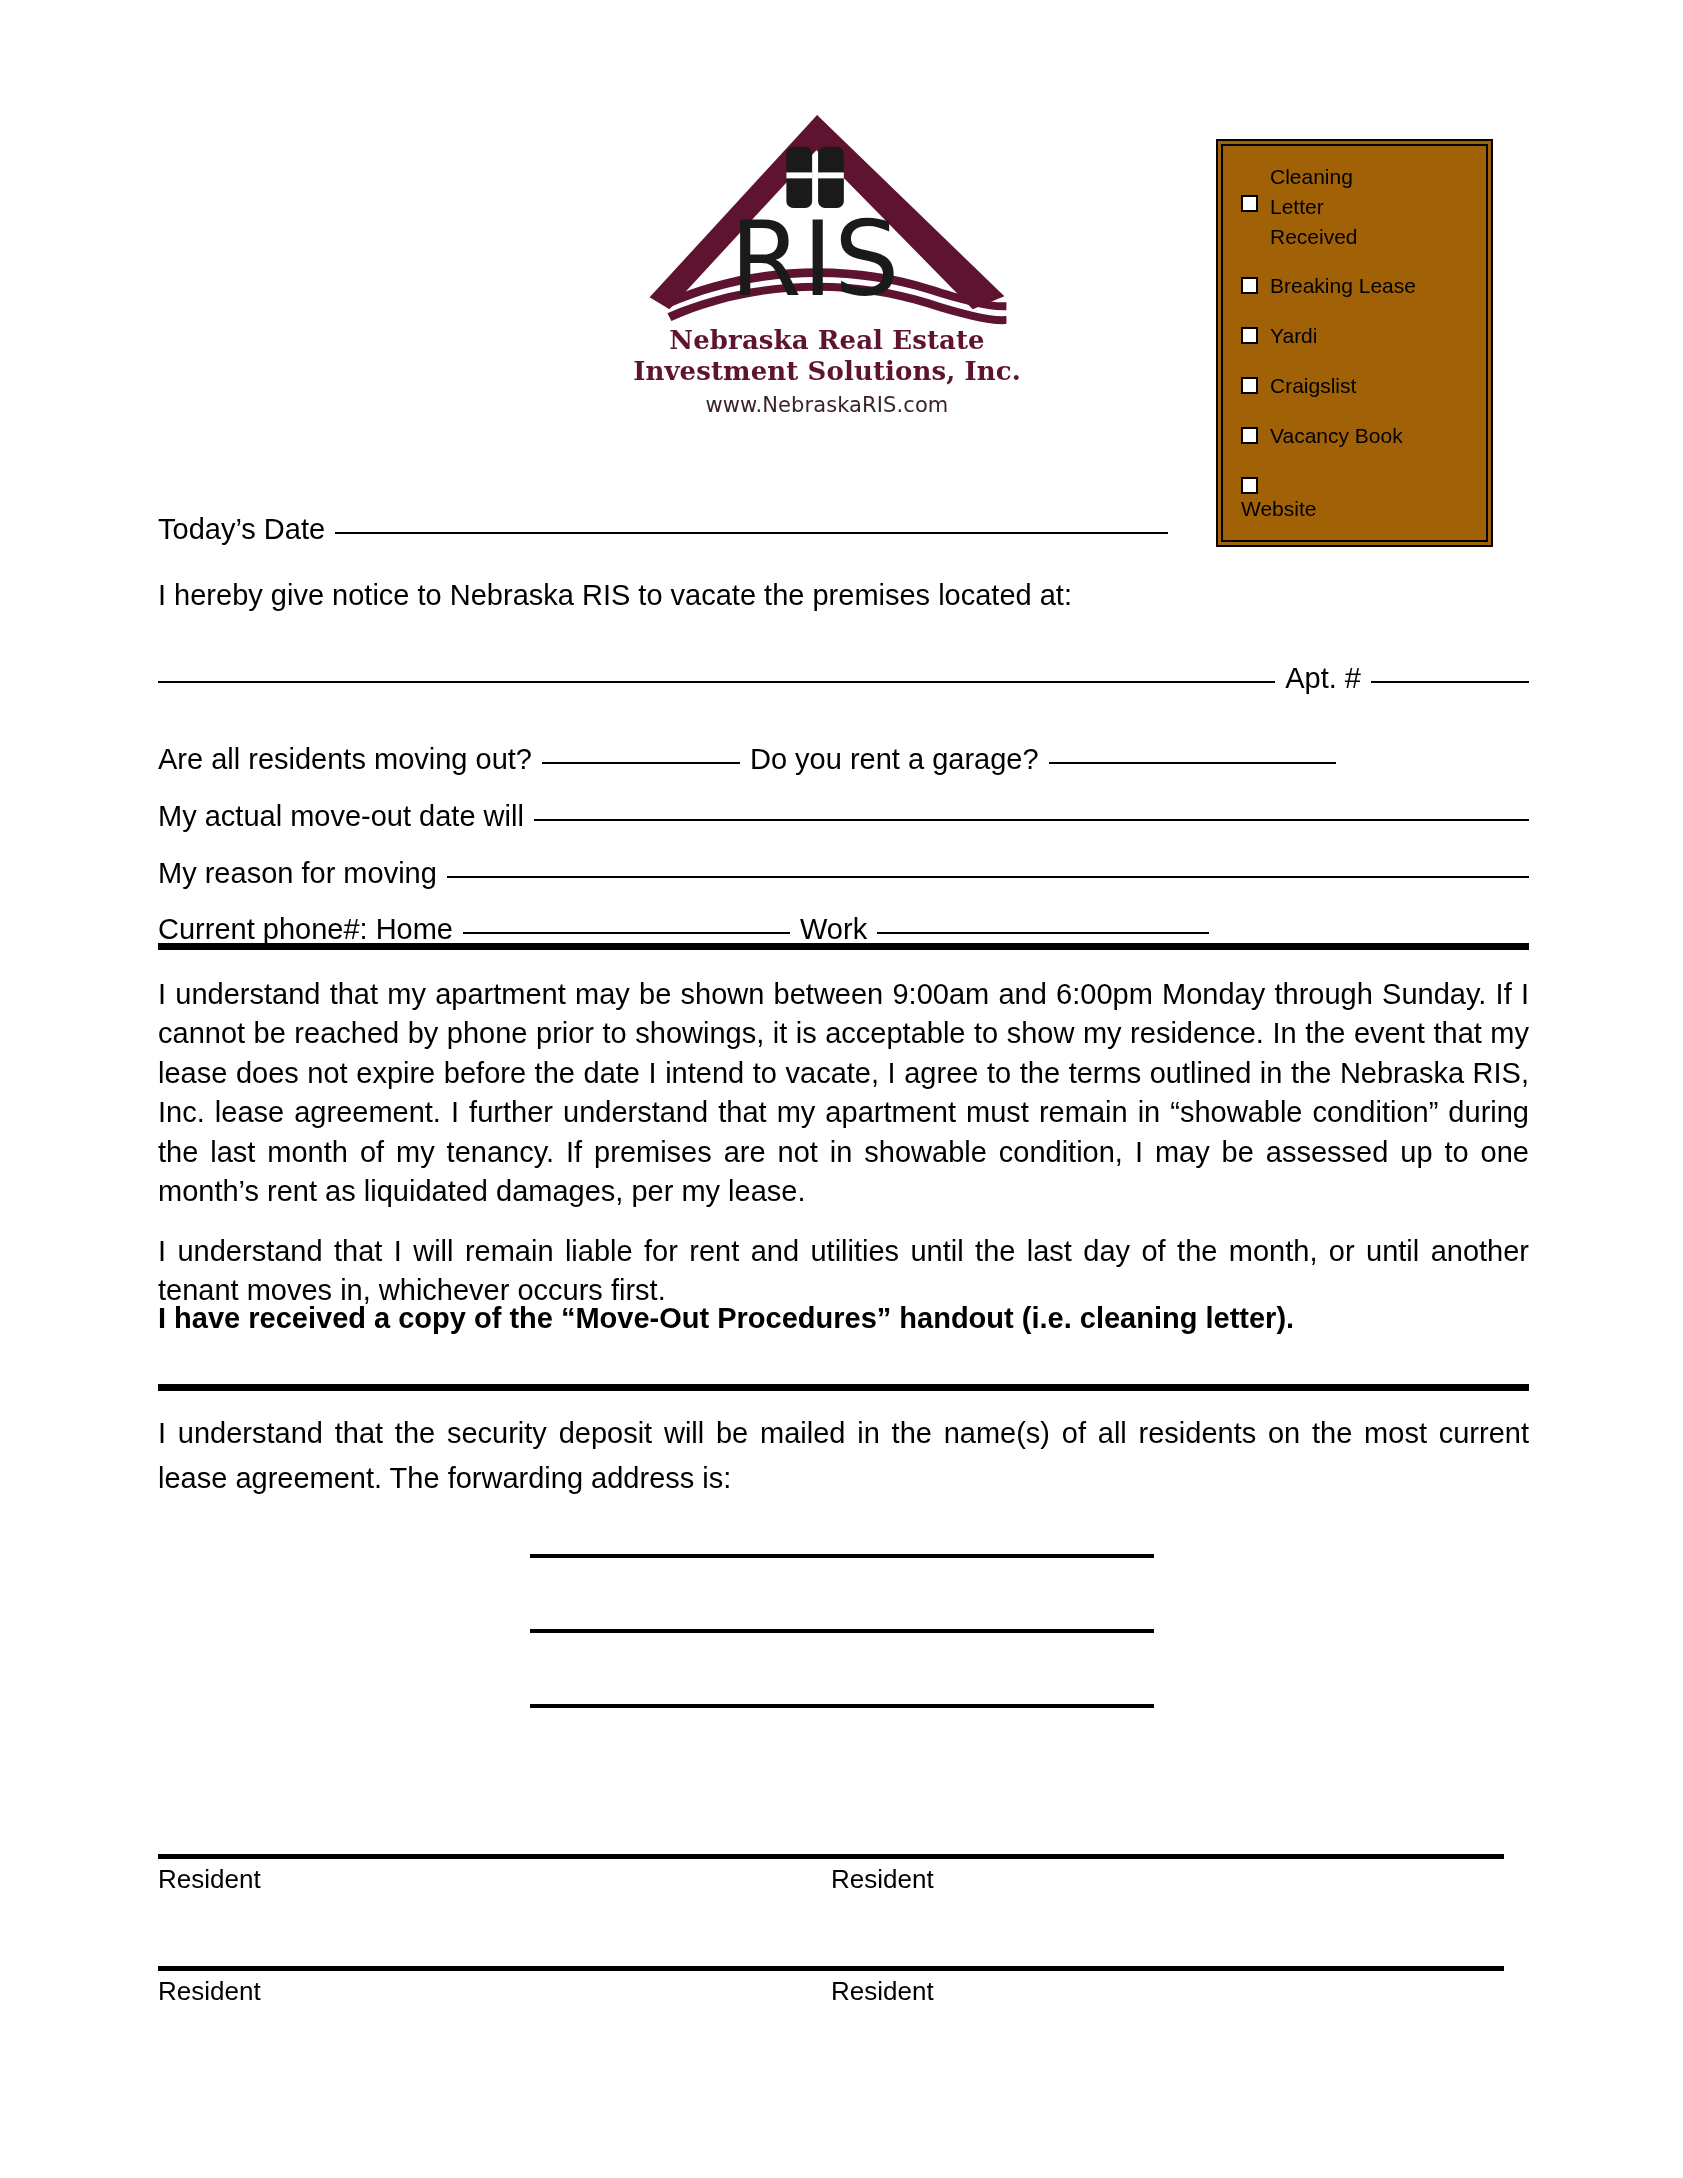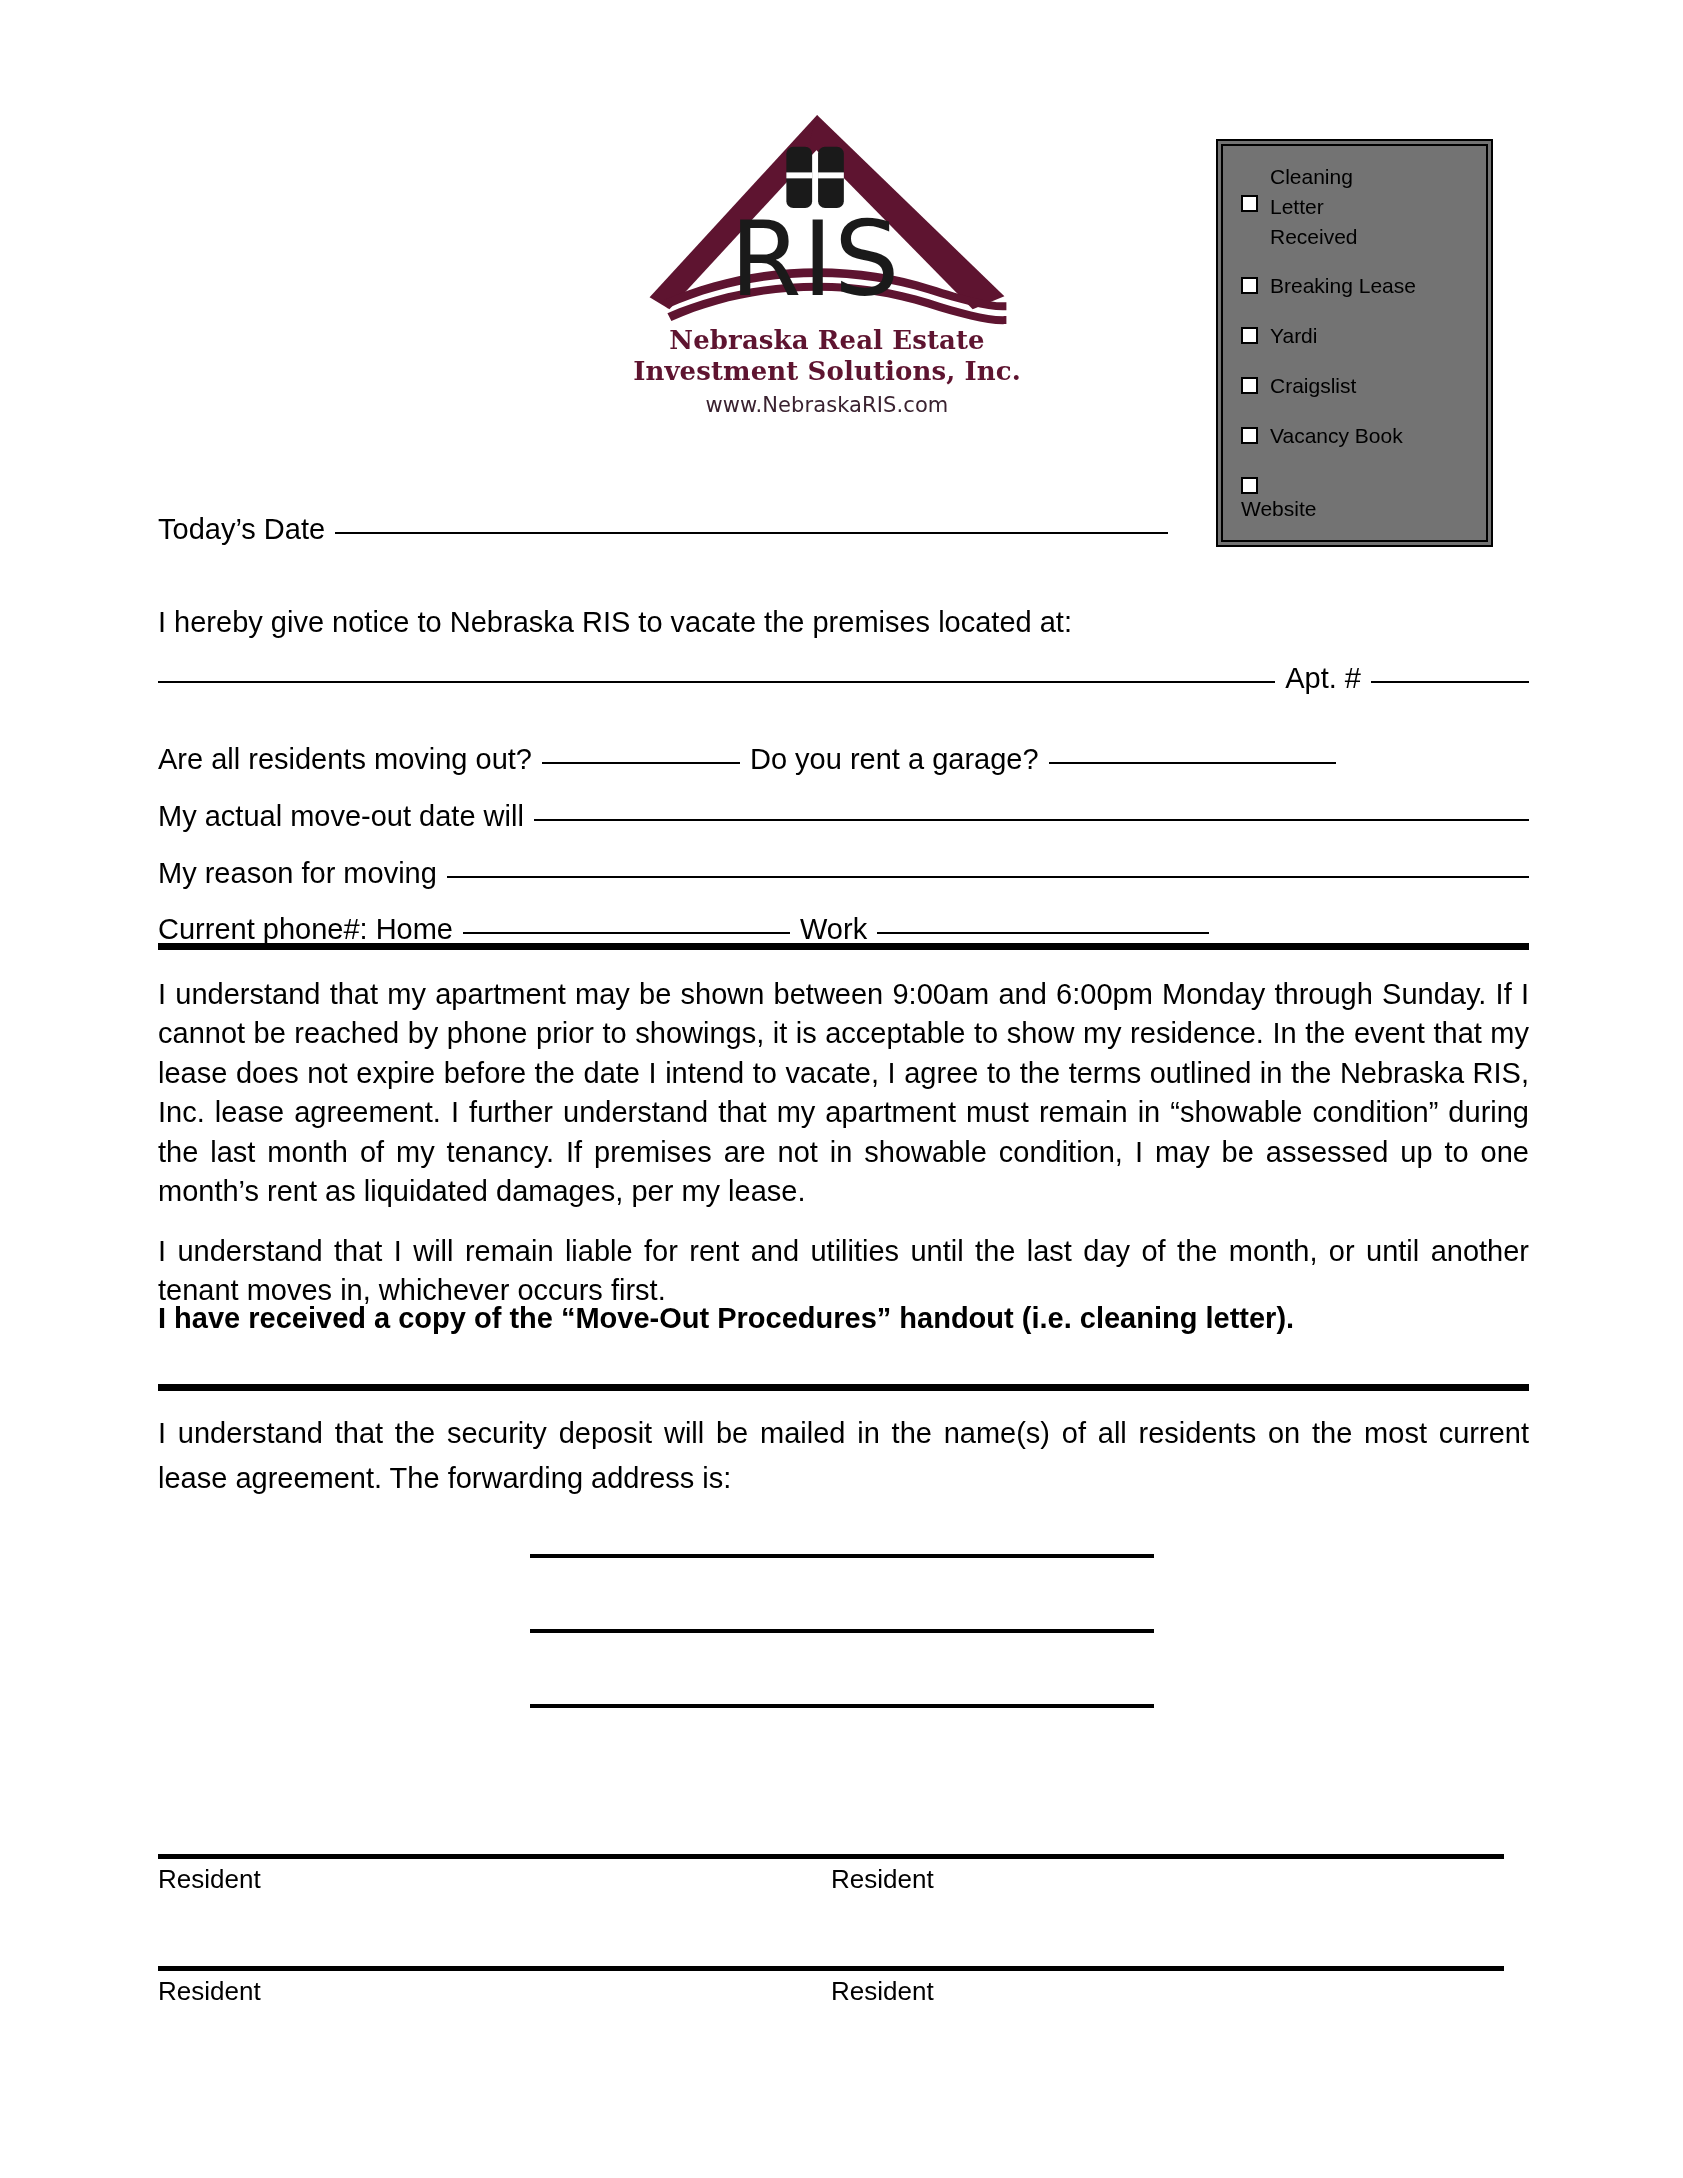--- a/index.html
+++ b/index.html
@@ -91,21 +91,21 @@
 
   
   .check-panel {
     position: absolute;
     left: 1216px;
     top: 139px;
     width: 277px;
     height: 408px;
     border: 2px solid #000;
     padding: 3px;
-    background: #737373;
+    background: #a16207;
   }
   .check-panel-inner {
     width: 100%;
     height: 100%;
     border: 2px solid #000;
     padding: 16px 10px 10px 18px;
   }
   .check-row {
     display: flex;
     align-items: flex-start;
@@ -153,21 +153,21 @@
     margin-left: 10px;
     margin-right: 10px;
   }
   .fline.fixed-s  { flex: 0 0 198px; }
   .fline.fixed-m  { flex: 0 0 287px; }
   .fline.fixed-apt{ flex: 0 0 158px; }
   .fline.fixed-ph { flex: 0 0 327px; }
   .fline.fixed-ph2{ flex: 0 0 332px; }
 
   .row-date    { position: absolute; left: 0;   top: 0;   width: 1020px; }
-  .row-hereby  { position: absolute; left: 0;   top: 93px; }
+  .row-hereby  { position: absolute; left: 0;   top: 66px; }
   .row-address { position: absolute; left: 0;   top: 149px; width: 1371px; }
   .row-q       { position: absolute; left: 0;   top: 230px; width: 1371px; }
   .row-moveout { position: absolute; left: 0;   top: 287px; width: 1371px; }
   .row-reason  { position: absolute; left: 0;   top: 344px; width: 1371px; }
   .row-phone   { position: absolute; left: 0;   top: 400px; width: 1371px; }
 
   
   .hrule {
     position: absolute;
     left: 158px;

